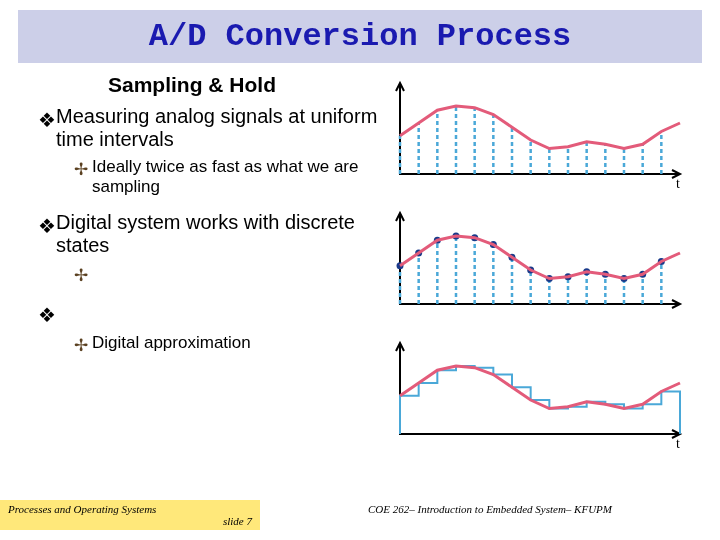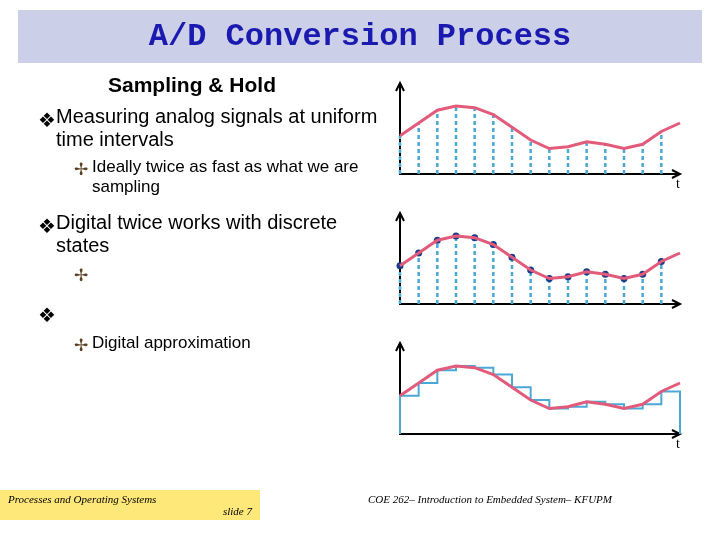--- a/index.html
+++ b/index.html
@@ -10,21 +10,21 @@
   .left { width: 380px; padding-left: 38px; }
   .subtitle { font-weight: bold; font-size: 21px; padding-left: 70px; padding-top: 6px; }
   .b1 { display: flex; align-items: flex-start; margin-top: 8px; font-size: 20px; }
   .b1 .dia { width: 18px; flex: 0 0 18px; color: #000; margin-top: 3px; }
   .b2 { display: flex; align-items: flex-start; margin-left: 36px; margin-top: 6px; font-size: 17px; }
   .b2 .lat { width: 18px; flex: 0 0 18px; color: #5a4020; margin-top: 2px; }
   .right { width: 320px; padding-top: 12px; }
   .chart { width: 310px; height: 112px; position: relative; margin-bottom: 18px; }
   .chart svg { width: 100%; height: 100%; }
   .t-label { font-family: "Comic Sans MS", cursive; font-size: 14px; }
-  .footer { position: absolute; bottom: 20px; left: 0; right: 0; display: flex; }
+  .footer { position: absolute; bottom: 10px; left: 0; right: 0; display: flex; }
   .foot-left { width: 260px; background: #ffe87a; font-size: 11px; font-style: italic; padding: 3px 8px; font-family: Georgia, serif; }
   .foot-left .sl { text-align: right; }
   .foot-right { flex: 1; text-align: center; font-size: 11px; font-style: italic; font-family: Georgia, serif; padding-top: 3px; }
   .wave { fill: none; stroke: #e35b7a; stroke-width: 3; }
   .stem { stroke: #4aa8d8; stroke-width: 2.5; stroke-dasharray: 4 3; }
   .dot { fill: #1a3a8a; }
   .bar { fill: none; stroke: #4aa8d8; stroke-width: 2; }
   .ax { stroke: #000; stroke-width: 2; fill: none; }
 </style>
 </head>
@@ -42,21 +42,21 @@
       <span class="dia">❖</span>
       <span>Measuring analog signals at uniform time intervals</span>
     </div>
     <div class="b2">
       <span class="lat">✢</span>
       <span>Ideally twice as fast as what we are sampling</span>
     </div>
 
     <div class="b1" style="margin-top:14px">
       <span class="dia">❖</span>
-      <span>Digital twice works with discrete states</span>
+      <span>Digital system works with discrete states</span>
     </div>
     <div class="b2">
       <span class="lat">✢</span>
     </div>
 
     <div class="b1" style="margin-top:14px">
       <span class="dia">❖</span>
     </div>
     <div class="b2">
       <span class="lat">✢</span>

